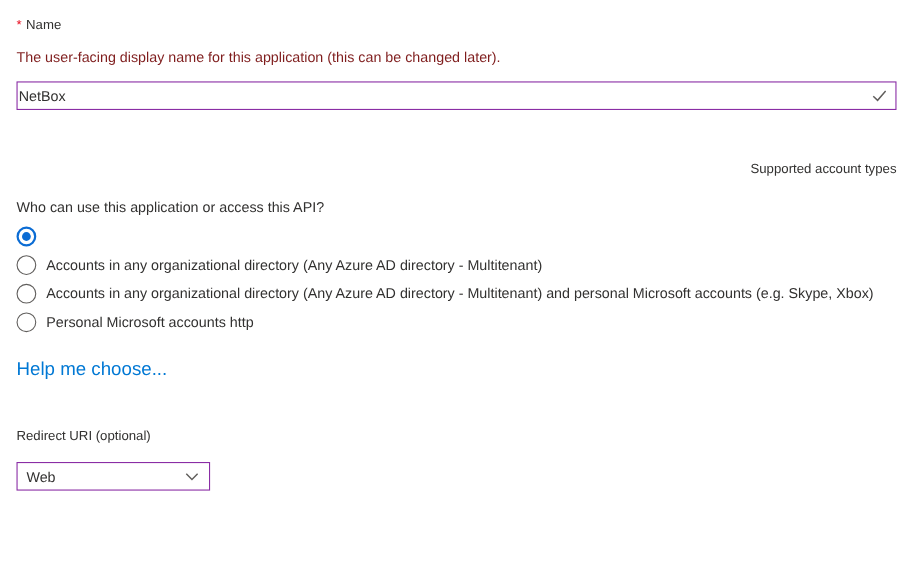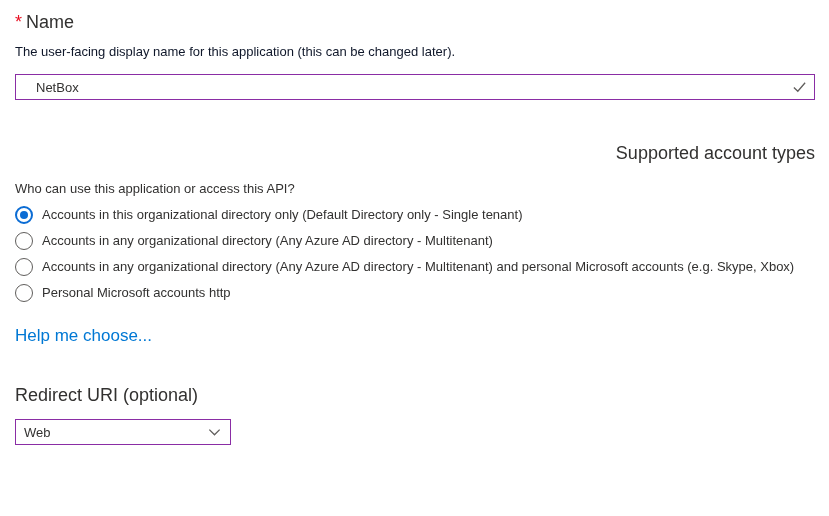--- a/index.html
+++ b/index.html
@@ -6,46 +6,46 @@
   html, body {
     width: 829px; height: 516px;
     background: #ffffff;
     font-family: "Liberation Sans", "DejaVu Sans", sans-serif;
     color: #323130;
     overflow: hidden;
   }
   .page { padding: 12px 14px 0 15px; }
 
   .section-title {
-    font-size: 18px;
+    font-size: 12px;
     font-weight: 400;
     line-height: 21px;
     color: #323130;
   }
   .required-marker { color: #e81123; margin-right: 4px; }
 
   .field-desc {
     margin-top: 11px;
     font-size: 13px;
     line-height: 16px;
-    color: #0f172a;
+    color: #7f1d1d;
   }
 
   
   .input-wrap { position: relative; }
   .input-wrap.name-input-wrap { margin-top: 14px; width: 800px; }
   input.txt {
     width: 100%;
     height: 26px;
     border: 1px solid #8a2da5;
     background: #fff;
     font-family: "Liberation Sans", "DejaVu Sans", sans-serif;
     font-size: 13px;
     color: #323130;
-    padding: 0 26px 0 20px;
+    padding: 0 26px 0 1px;
     outline: none;
     border-radius: 0;
   }
   .input-icon {
     position: absolute;
     right: 8px; top: 50%;
     transform: translateY(-50%);
     display: flex; align-items: center;
     pointer-events: none;
   }
@@ -103,21 +103,21 @@
   }
 
   .uri-row {
     margin-top: 13px;
     display: flex;
     gap: 12px;
     align-items: center;
   }
   .select-box {
     position: relative;
-    width: 216px; height: 26px;
+    width: 176px; height: 26px;
     border: 1px solid #8a2da5;
     background: #fff;
     display: flex;
     align-items: center;
     padding: 0 26px 0 8px;
     font-size: 13px;
     color: #323130;
     cursor: pointer;
   }
   .input-wrap.uri-input-wrap { width: 420px; }
@@ -144,21 +144,20 @@
   </div>
 
   
   <div class="section-title h-account">Supported account types</div>
 
   <div class="question">Who can use this application or access this API?</div>
 
   <div class="radio-group">
     <div class="radio-row">
       <span class="radio-circle selected"></span>
-      <span class="radio-label">Accounts in this organizational directory only (Default Directory only - Single tenant)</span>
     </div>
     <div class="radio-row">
       <span class="radio-circle"></span>
       <span class="radio-label">Accounts in any organizational directory (Any Azure AD directory - Multitenant)</span>
     </div>
     <div class="radio-row">
       <span class="radio-circle"></span>
       <span class="radio-label">Accounts in any organizational directory (Any Azure AD directory - Multitenant) and personal Microsoft accounts (e.g. Skype, Xbox)</span>
     </div>
     <div class="radio-row">

